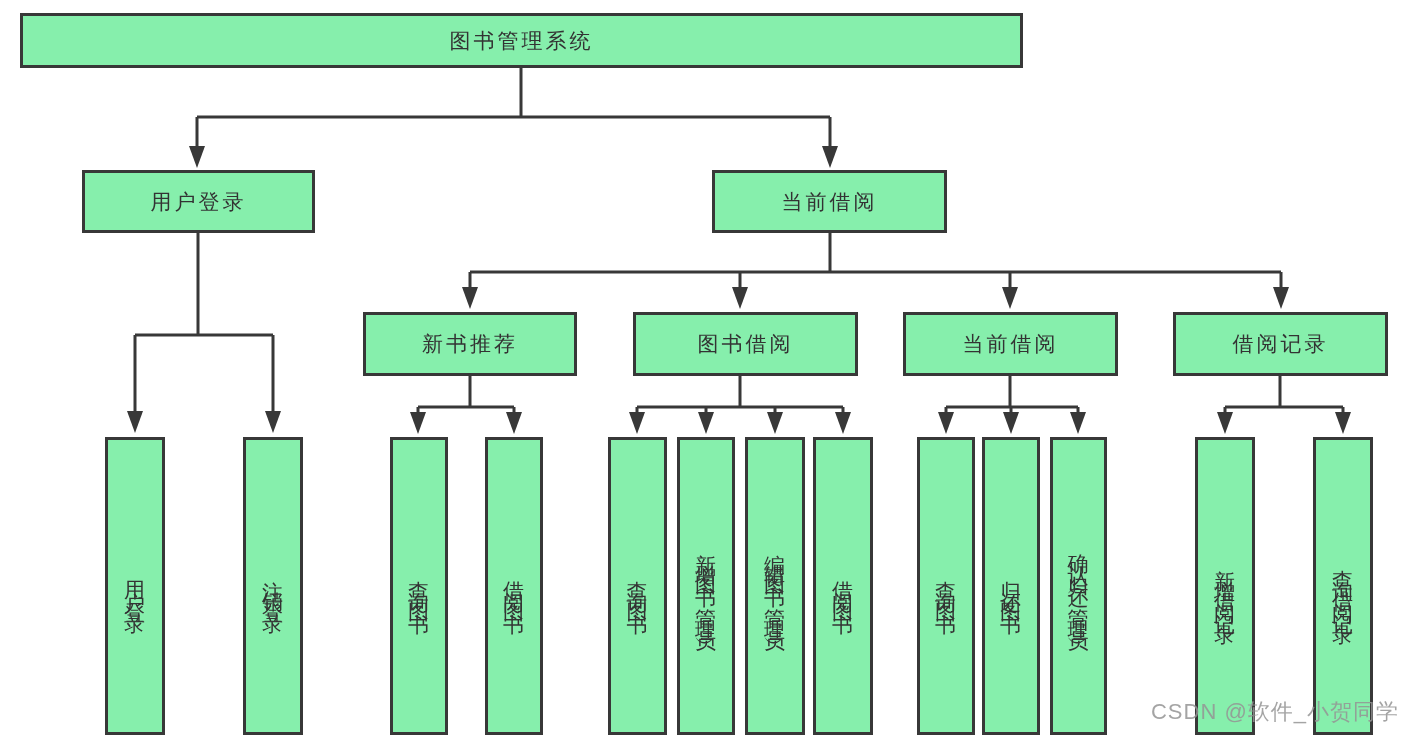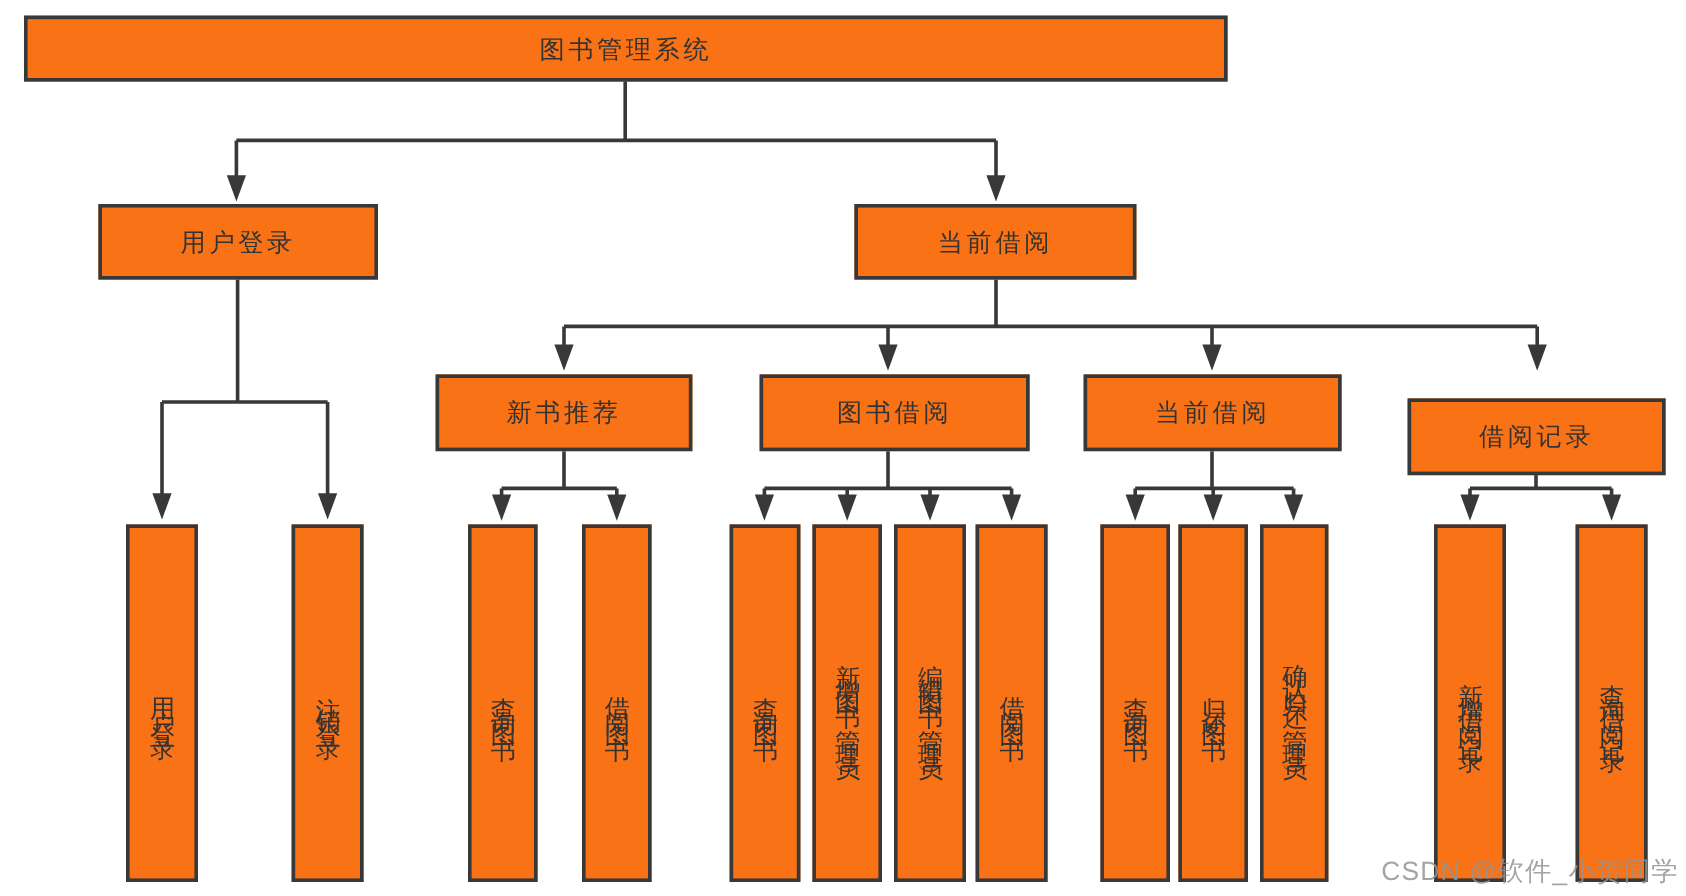--- a/index.html
+++ b/index.html
@@ -7,21 +7,21 @@
     position:relative;
     width:1405px;height:747px;
     background:#ffffff;
     font-family:"Liberation Sans","DejaVu Sans",sans-serif;
     overflow:hidden;
   }
   .node{
     position:absolute;
     box-sizing:border-box;
     border:3px solid #383838;
-    background:#f97316;
+    background:#86efac;
     display:flex;
     align-items:center;
     justify-content:center;
     color:#333333;
     font-size:21px;
     letter-spacing:3px;
     white-space:nowrap;
     text-align:center;
   }
   .leaf{
@@ -34,21 +34,21 @@
     line-height:1;
     font-size:21px;
     color:#333333;
   }
   svg.wires{position:absolute;left:0;top:0;}
   .wire{stroke:#383838;stroke-width:3;fill:none;}
   .arrow{fill:#383838;stroke:none;}
   .watermark{
     position:absolute;
     right:6px;
-    bottom:6px;
+    bottom:20px;
     font-size:22px;
     color:rgba(148,148,148,0.85);
     letter-spacing:1px;
   }
 </style>
 </head>
 <body>
 
 <div class="canvas">
 
@@ -89,21 +89,21 @@
   </svg>
 
   <div class="node" style="left:20px;top:13px;width:1003px;height:55px;">图书管理系统</div>
 
   <div class="node" style="left:82px;top:170px;width:233px;height:63px;">用户登录</div>
   <div class="node" style="left:712px;top:170px;width:235px;height:63px;">当前借阅</div>
 
   <div class="node" style="left:363px;top:312px;width:214px;height:64px;">新书推荐</div>
   <div class="node" style="left:633px;top:312px;width:225px;height:64px;">图书借阅</div>
   <div class="node" style="left:903px;top:312px;width:215px;height:64px;">当前借阅</div>
-  <div class="node" style="left:1173px;top:312px;width:215px;height:64px;margin-top:20px;">借阅记录</div>
+  <div class="node" style="left:1173px;top:312px;width:215px;height:64px;">借阅记录</div>
 
   <div class="node leaf" style="left:105px;top:437px;width:60px;height:298px;">
     <span class="vtext">用户登录</span>
   </div>
   <div class="node leaf" style="left:243px;top:437px;width:60px;height:298px;">
     <span class="vtext">注销登录</span>
   </div>
 
   <div class="node leaf" style="left:390px;top:437px;width:58px;height:298px;">
     <span class="vtext">查询图书</span>

